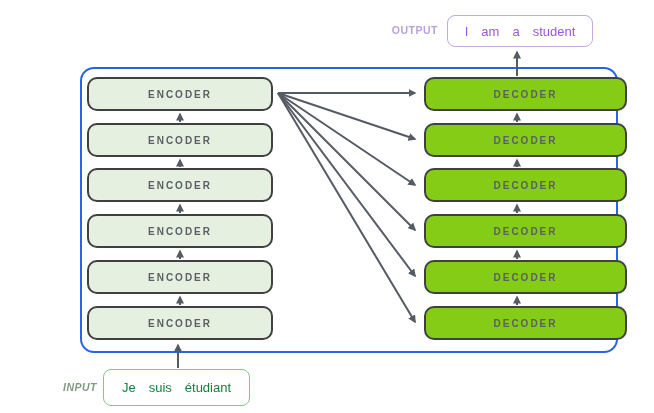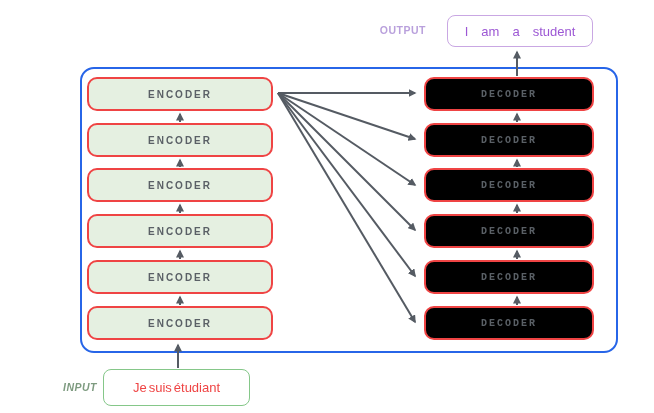--- a/index.html
+++ b/index.html
@@ -9,47 +9,47 @@
   }
   
   #container-frame {
     position:absolute; left:80px; top:67px; width:538px; height:286px;
     border:2.5px solid #2765e8; border-radius:14px; box-sizing:border-box;
     background:transparent;
   }
   
   .box {
     position:absolute; width:186px; height:34px; box-sizing:border-box;
-    border:2px solid #ef4444; border-radius:10px;
+    border:2px solid #404040; border-radius:10px;
     display:flex; align-items:center; justify-content:center;
     font-size:10px; font-weight:700; letter-spacing:2px; color:#5a6066;
   }
   .enc { left:87px;  background:#e5f0e1; }
-  .dec { left:424px; background:#000000; width:170px;font-family:Liberation Mono, monospace; }
+  .dec { left:424px; background:#84cc16; width:203px; }
   .row0 { top:77px; }  .row1 { top:123px; } .row2 { top:168px; }
   .row3 { top:214px; } .row4 { top:260px; } .row5 { top:306px; }
 
   
   .pill {
     position:absolute; box-sizing:border-box; background:#ffffff;
     border-radius:8px; display:flex; align-items:center; justify-content:center;
     font-size:13px;
   }
   #output-box {
     left:447px; top:15px; width:146px; height:32px;
     border:1.5px solid #c9a7e3; color:#9c57d4; gap:13px;
   }
   #input-box {
     left:103px; top:369px; width:147px; height:37px;
-    border:1.5px solid #85c789; color:#ef4444; gap:2px;
+    border:1.5px solid #85c789; color:#15803d; gap:13px;
   }
   .side-label {
     position:absolute; font-size:10.5px; font-weight:700; letter-spacing:0.5px;
   }
-  #output-label { right:228px; top:24px; color:#b9a0dc; }
+  #output-label { right:216px; top:24px; color:#b9a0dc; }
   #input-label  { right:557px; top:381px; color:#7e9b80;font-style:italic; }
 
   
   #arrows { position:absolute; left:0; top:0; pointer-events:none; }
   .arrow { stroke:#555b63; stroke-width:2; fill:none; }
 </style>
 </head>
 <body>
 
 <div id="canvas">

